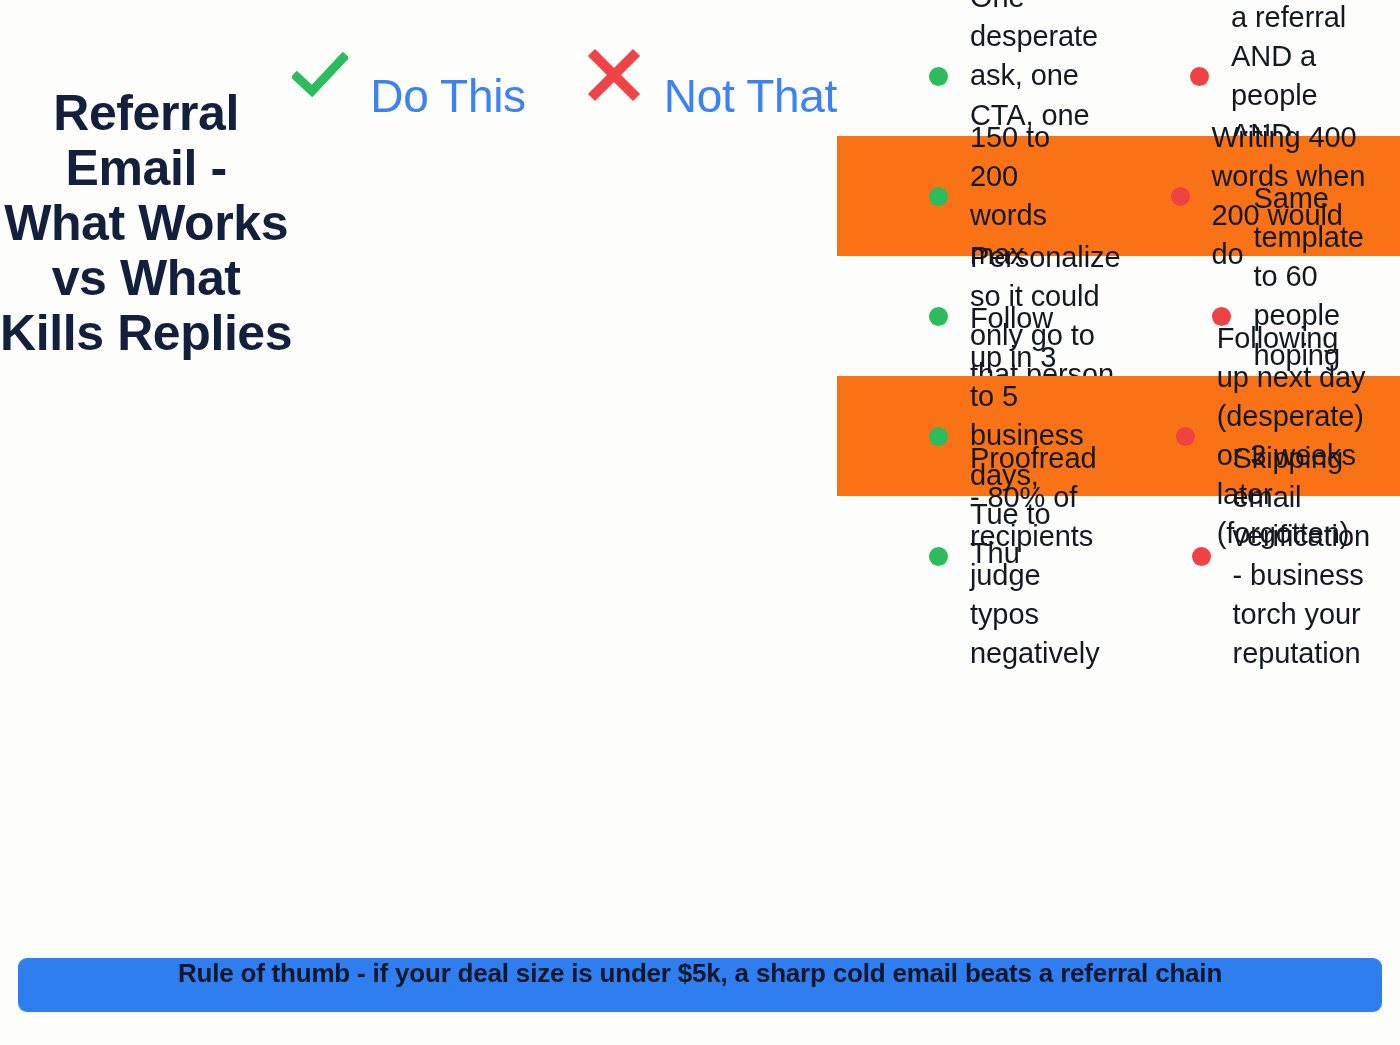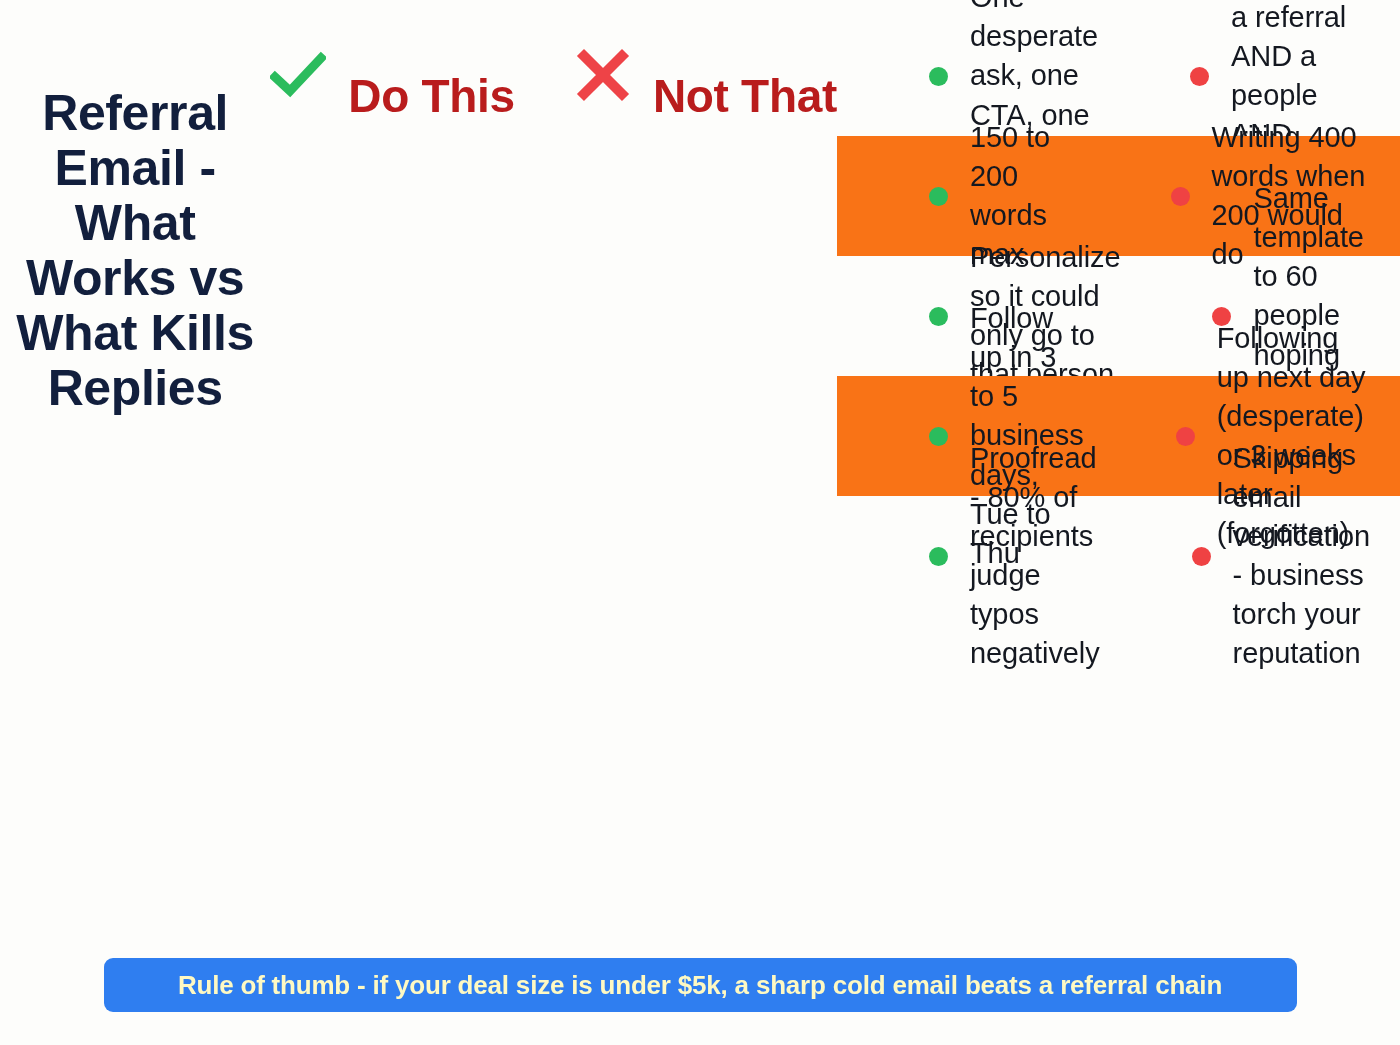--- a/index.html
+++ b/index.html
@@ -45,22 +45,22 @@
     display: flex;
     align-items: center;
     justify-content: center;
     gap: 22px;
     height: 78px;
   }
   .header-col.left { padding-right: 60px; }
   .header-col.right { }
   .header-label {
     font-size: 46px;
-    font-weight: 700;
-    color: #b91c1c;
+    font-weight: 400;
+    color: #3b82f6;
     letter-spacing: -0.3px;
     white-space: nowrap;
     margin-top: 41px;
   }
   .icon-check, .icon-x {
     width: 56px;
     height: 56px;
     flex: 0 0 56px;
     display: block;
   }
@@ -118,28 +118,27 @@
   
   .footer-wrap {
     position: absolute;
     left: 0;
     right: 0;
     bottom: 33px;
     display: flex;
     justify-content: center;
   }
   .footer-banner {
-    width: 1193px;
+    width: 1364px;
     height: 54px;
     background: #2f7ef0;
     border-radius: 9px;
     display: flex;
-    align-items: center;
     justify-content: center;
-    color: #fef9c3;
+    color: #0f172a;
     font-size: 26px;
     font-weight: 700;
     letter-spacing: -0.2px;
     box-sizing: border-box;
     padding: 0 16px;
     white-space: nowrap;
   }
 </style>
 </head>
 <body>

